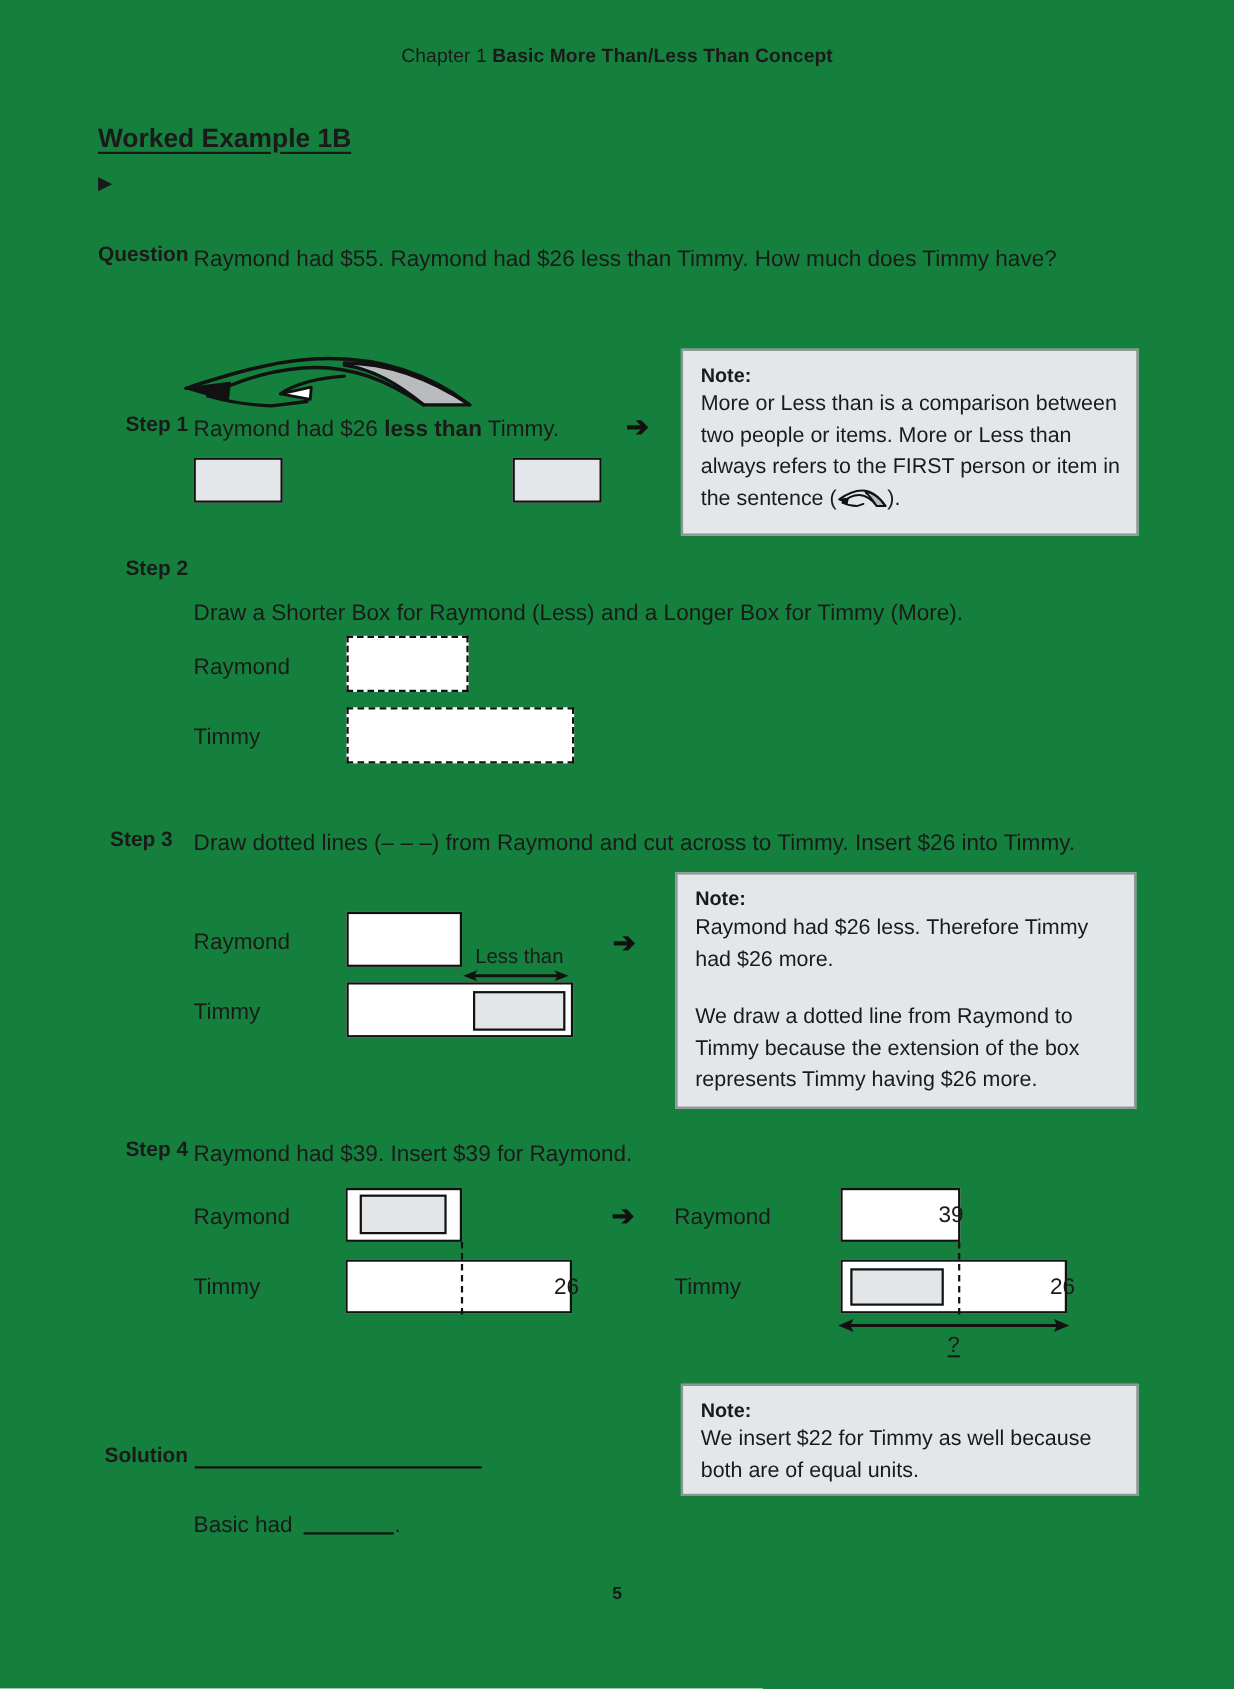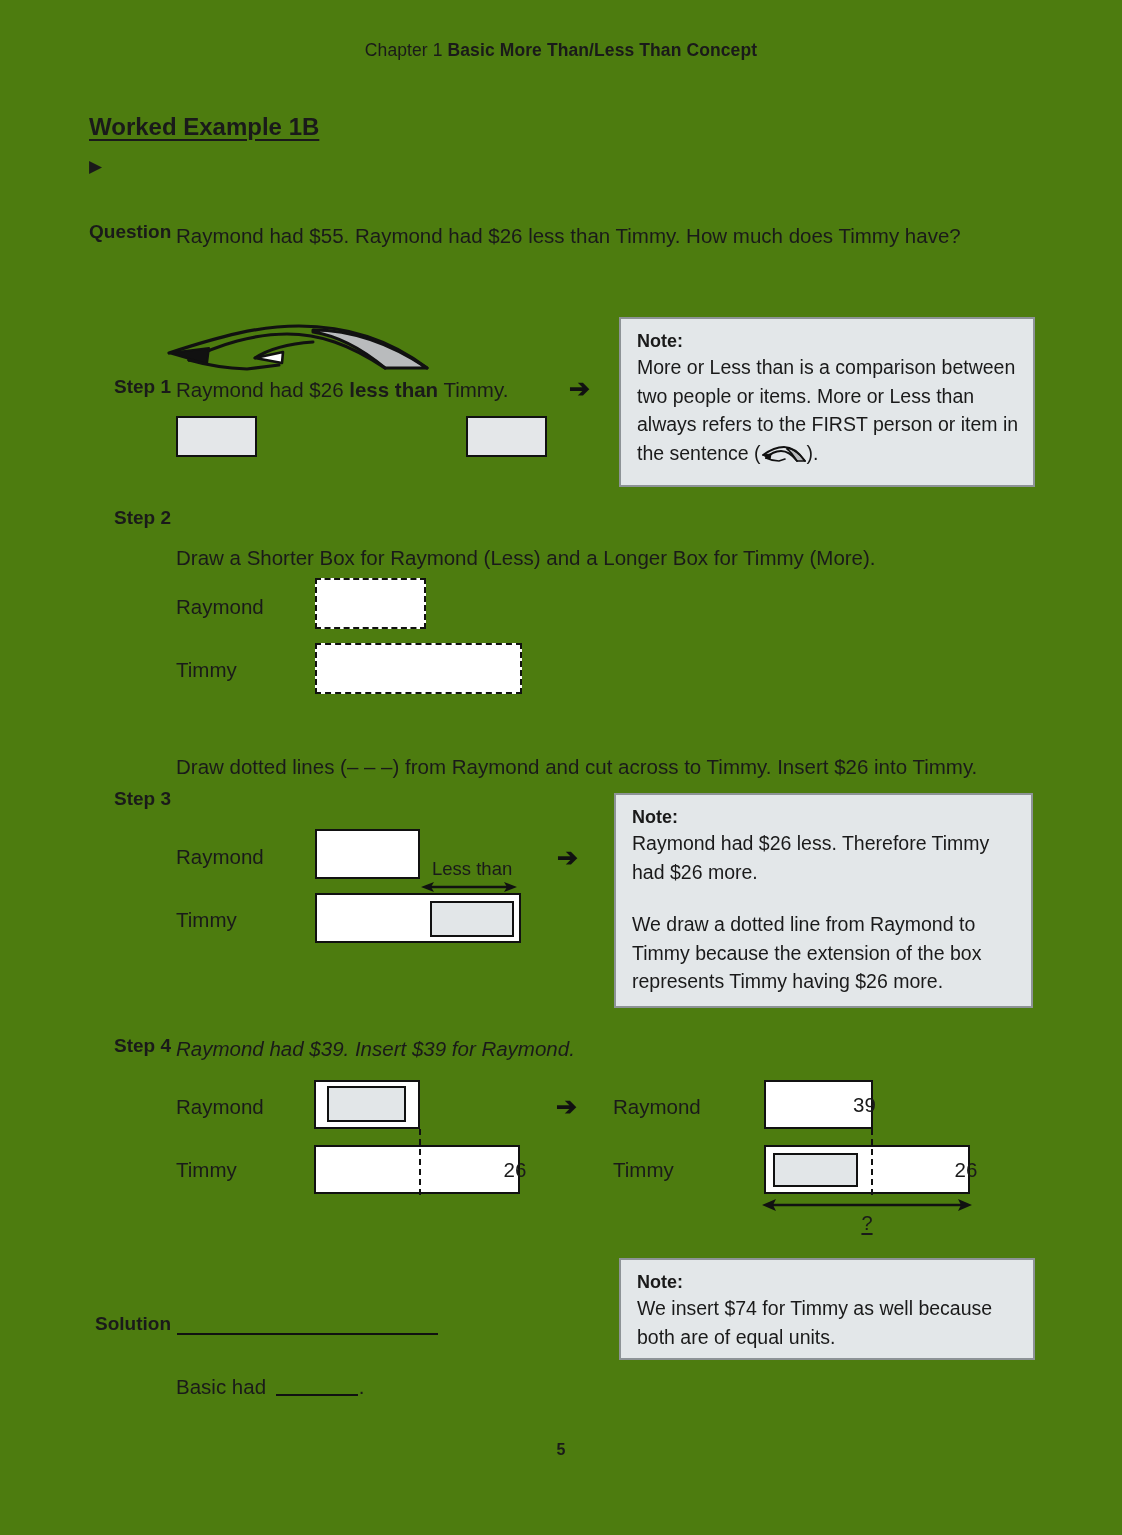--- a/index.html
+++ b/index.html
@@ -9,21 +9,21 @@
     background: #ffffff;
   }
   body {
     font-family: "Liberation Sans", sans-serif;
     color: #1a1a1a;
   }
   #page {
     position: relative;
     width: 1122px;
     height: 1535px;
-    background: #4d7c0f;
+    background: #15803d;
     overflow: hidden;
   }
   .abs { position: absolute; }
 
   
   #chapter-header {
     top: 40px;
     left: 0;
     width: 1122px;
     text-align: center;
@@ -252,21 +252,21 @@
 
   <div class="abs step-label" style="top:507px; left:114px;">Step 2</div>
   <div class="abs step-text" style="top:542px; left:176px; width:840px;">Draw a Shorter Box for Raymond (Less) and a Longer Box for Timmy (More).</div>
 
   <div class="abs row-name" style="top:595px; left:176px;">Raymond</div>
   <div class="abs bar-dashed" style="top:578px; left:315px; width:111px; height:51px;"></div>
 
   <div class="abs row-name" style="top:658px; left:176px;">Timmy</div>
   <div class="abs bar-dashed" style="top:643px; left:315px; width:207px; height:51px;"></div>
 
-  <div class="abs step-label" style="top:753px; left:114px;margin-top:35px;">Step 3</div>
+  <div class="abs step-label" style="top:753px; left:100px;">Step 3</div>
   <div class="abs step-text" style="top:751px; left:176px; width:836px;">Draw dotted lines (– – –) from Raymond and cut across to Timmy. Insert $26 into Timmy.</div>
 
   <div class="abs row-name" style="top:845px; left:176px;">Raymond</div>
   <div class="abs bar" style="top:829px; left:315px; width:105px; height:50px;"></div>
 
   <div class="abs small-cap" style="top:858px; left:432px;">Less than</div>
 
   <div class="abs" style="top:880px; left:421px;">
     <svg width="96" height="14" viewBox="0 0 96 14">
       <line x1="8" y1="7" x2="88" y2="7" stroke="#111111" stroke-width="2.6"></line>
@@ -282,21 +282,21 @@
   <div class="abs arrow-glyph" style="top:845px; left:557px;">➔</div>
 
   <div class="abs note-box" style="top:793px; left:614px; width:419px; height:215px;">
     <div class="note-title">Note:</div>
     <div class="note-body">Raymond had $26 less. Therefore Timmy had $26 more.</div>
     <div class="note-gap"></div>
     <div class="note-body">We draw a dotted line from Raymond to Timmy because the extension of the box represents Timmy having $26 more.</div>
   </div>
 
   <div class="abs step-label" style="top:1035px; left:114px;">Step 4</div>
-  <div class="abs step-text" style="top:1033px; left:176px; width:700px;font-style:italic;">Raymond had $39. Insert $39 for Raymond.</div>
+  <div class="abs step-text" style="top:1033px; left:176px; width:700px;">Raymond had $39. Insert $39 for Raymond.</div>
 
   <div class="abs row-name" style="top:1095px; left:176px;">Raymond</div>
   <div class="abs bar" style="top:1080px; left:314px; width:106px; height:49px;">
     <div class="inner-gray" style="width:79px; height:36px; margin:4px 0 0 11px;"></div>
   </div>
 
   <div class="abs row-name" style="top:1158px; left:176px;">Timmy</div>
   <div class="abs bar" style="top:1145px; left:314px; width:206px; height:49px;"></div>
   <div class="abs vdash" style="top:1129px; left:419px; height:66px;"></div>
   <div class="abs bar-value" style="top:1160px; left:419px; width:100px;">26</div>
@@ -319,21 +319,21 @@
       <path d="M0 7 L14 1 L11 7 L14 13 Z" fill="#111111"></path>
       <path d="M210 7 L196 1 L199 7 L196 13 Z" fill="#111111"></path>
     </svg>
   </div>
   <div class="abs" style="top:1212px; left:762px; width:210px; text-align:center;">
     <span style="font-size:20px; text-decoration:underline; text-underline-offset:3px;">?</span>
   </div>
 
   <div class="abs note-box" style="top:1258px; left:619px; width:416px; height:102px;">
     <div class="note-title">Note:</div>
-    <div class="note-body">We insert $74 for Timmy as well because both are of equal units.</div>
+    <div class="note-body">We insert $22 for Timmy as well because both are of equal units.</div>
   </div>
 
   <div class="abs" id="solution-label">Solution</div>
   <div class="abs" id="solution-rule"></div>
 
   <div class="abs" id="timmy-had">
     <span>Basic had </span><span class="inline-rule"></span><span>.</span>
   </div>
 
   <div class="abs" id="page-number">5</div>

